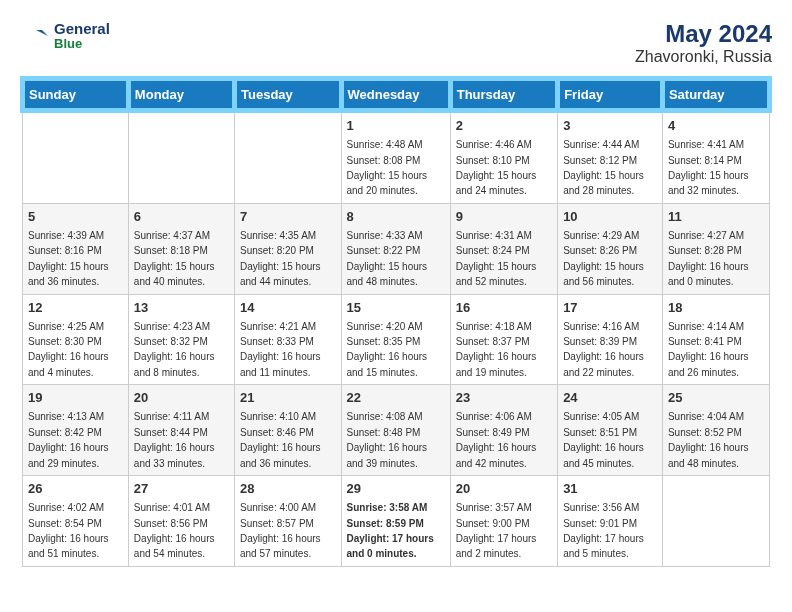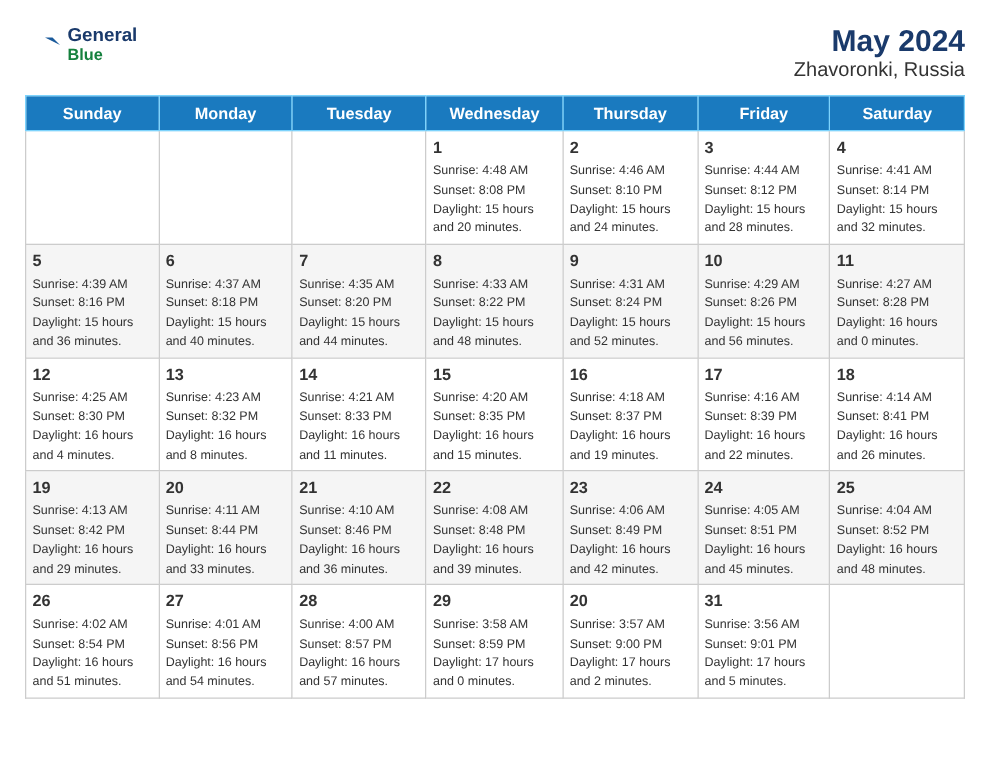--- a/index.html
+++ b/index.html
@@ -36,24 +36,24 @@
       width: 100%;
       border-collapse: collapse;
       font-size: 11px;
     }
     thead tr {
       background-color: #1a7abf;
       color: #fff;
     }
     thead th {
       padding: 6px 4px;
-      text-align: center;
+      text-align: left;
       font-size: 13px;
       font-weight: bold;
-      border: 1px solid #7dd3fc;
+      border: 5px solid #7dd3fc;
     }
     tbody tr {
       vertical-align: top;
     }
     tbody td {
       border: 1px solid #ccc;
       padding: 4px 5px;
       height: 80px;
       width: 113px;
       background: #fff;
@@ -231,21 +231,21 @@
 Daylight: 16 hours
 and 51 minutes.</span></td>
         <td><span class="day-num">27</span><span class="day-info" style="white-space: pre-line;">Sunrise: 4:01 AM
 Sunset: 8:56 PM
 Daylight: 16 hours
 and 54 minutes.</span></td>
         <td><span class="day-num">28</span><span class="day-info" style="white-space: pre-line;">Sunrise: 4:00 AM
 Sunset: 8:57 PM
 Daylight: 16 hours
 and 57 minutes.</span></td>
-        <td><span class="day-num">29</span><span class="day-info" style="white-space: pre-line;">Sunrise: 3:58 AM
+        <td><span class="day-num">29</span><span class="day-info" style="white-space: pre-line; font-weight: bold;">Sunrise: 3:58 AM
 Sunset: 8:59 PM
 Daylight: 17 hours
 and 0 minutes.</span></td>
         <td><span class="day-num">20</span><span class="day-info" style="white-space: pre-line;">Sunrise: 3:57 AM
 Sunset: 9:00 PM
 Daylight: 17 hours
 and 2 minutes.</span></td>
         <td><span class="day-num">31</span><span class="day-info" style="white-space: pre-line;">Sunrise: 3:56 AM
 Sunset: 9:01 PM
 Daylight: 17 hours

